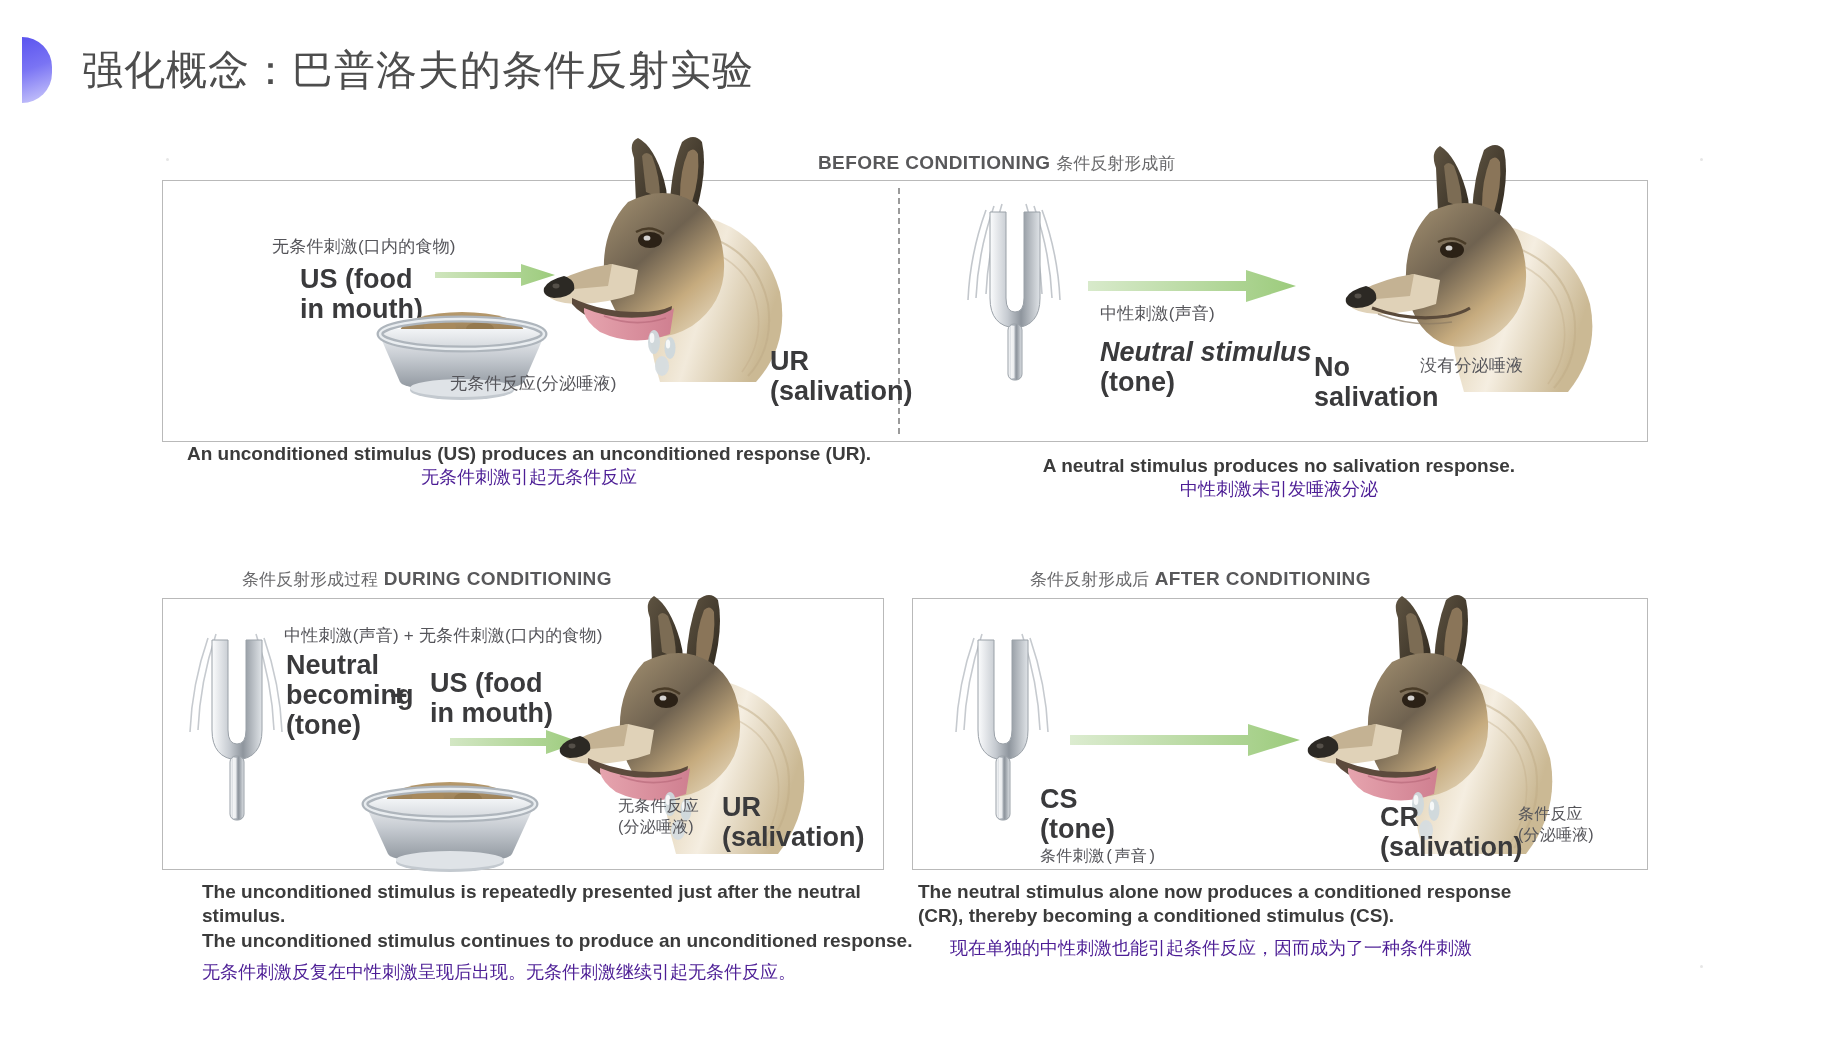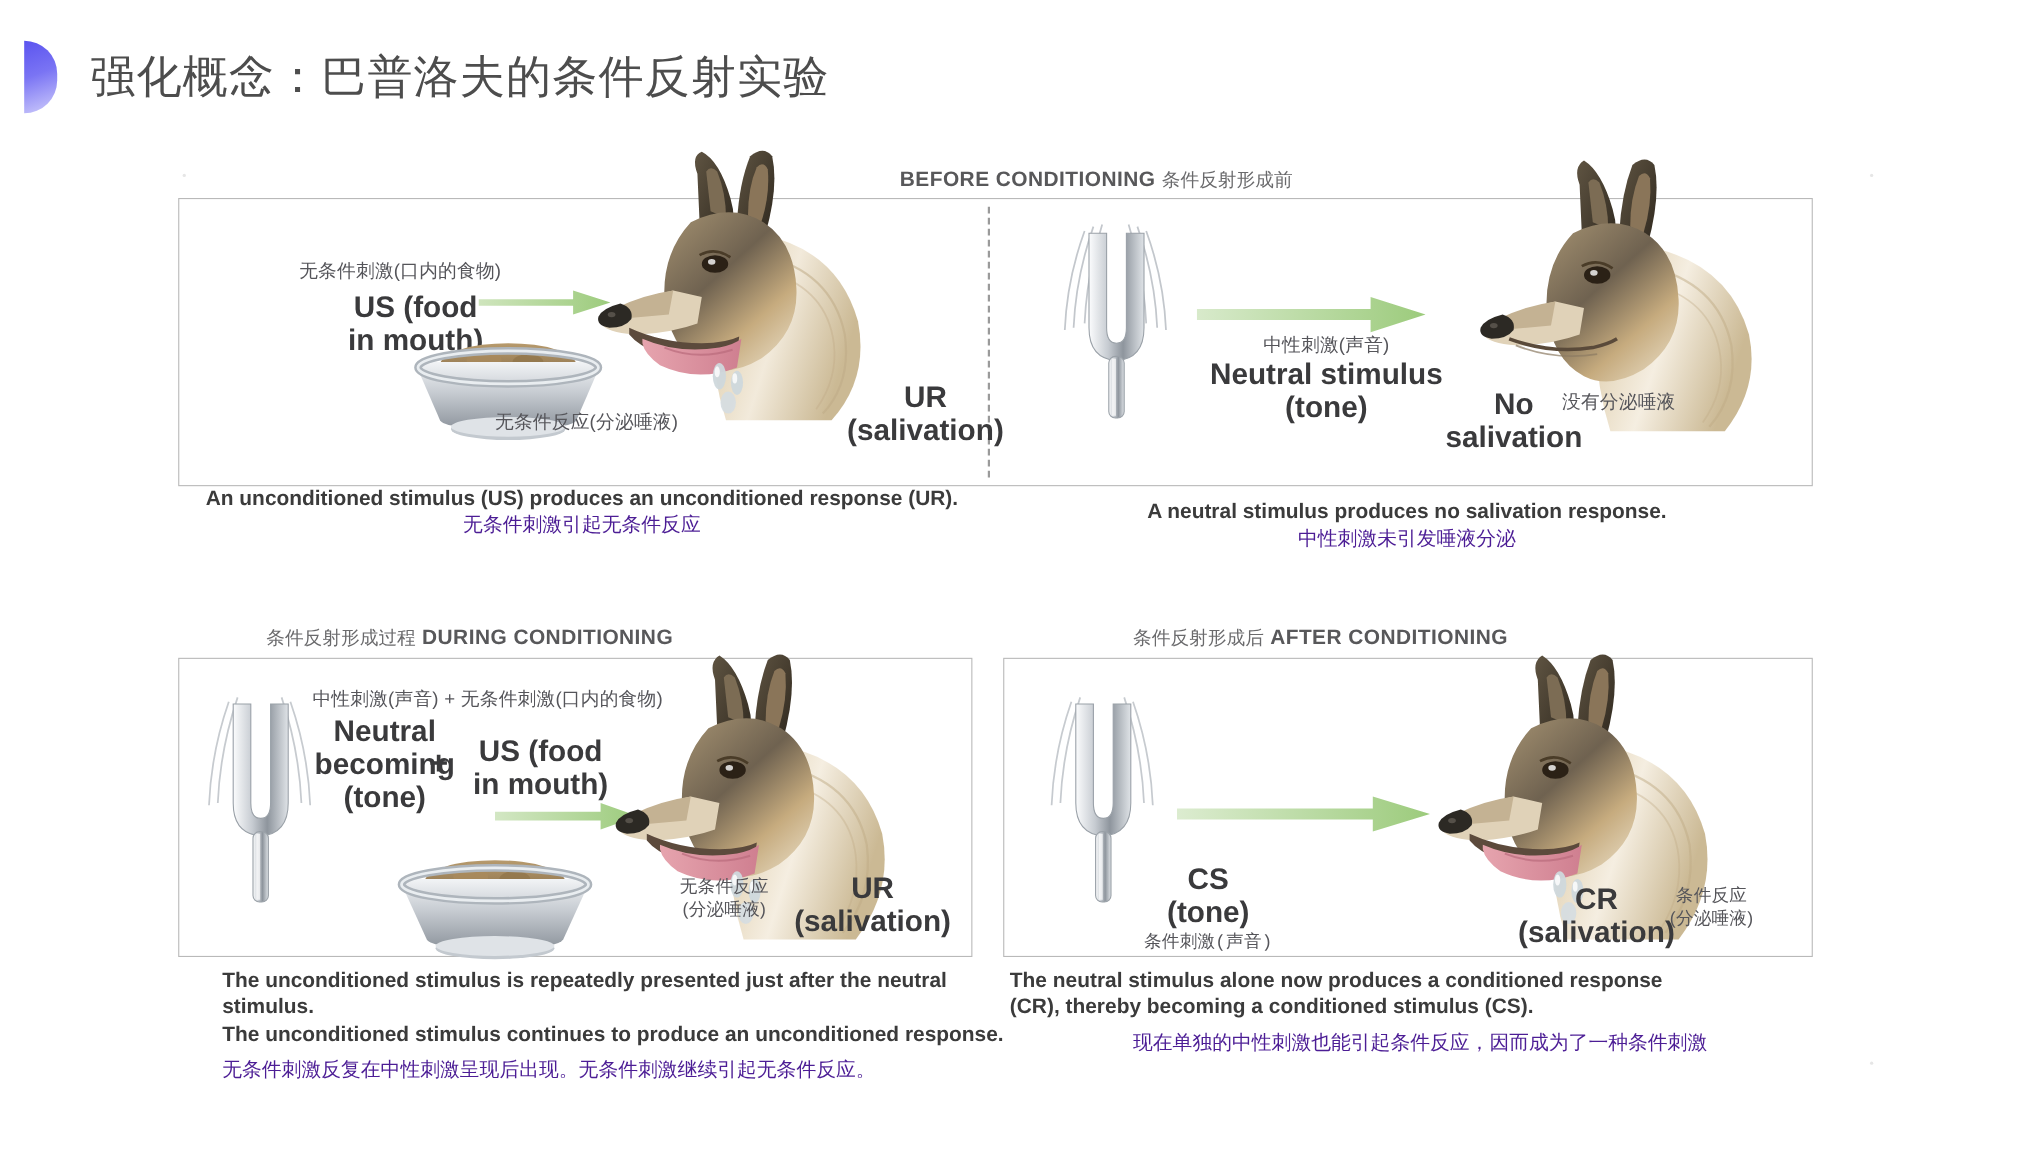--- a/index.html
+++ b/index.html
@@ -41,21 +41,21 @@
   }
 
   .caption {
     position: absolute; text-align: center; color: #3b3b3b;
     font-size: 19px; font-weight: 700; line-height: 1.28;
   }
   .caption .cjk { display: block; font-weight: 500; font-size: 18px; color: #4c1d95; }
   .caption.left-align { text-align: left; }
 
   
-  .lbl { position: absolute; color: #3b3b3b; white-space: nowrap; text-align: center; }
+  .lbl { position: absolute; color: #3b3b3b; white-space: nowrap; }
   .lbl .cn { display: block; font-size: 17px; font-weight: 500; color: #55555a; letter-spacing: .2px; }
   .lbl .en { display: block; font-size: 27px; font-weight: 700; color: #3a3a3c; line-height: 1.12; }
   .lbl .cn.sm { font-size: 16px; }
   .plus { position: absolute; font-size: 30px; font-weight: 700; color: #3a3a3c; }
 
   
   .arrow { position: absolute; }
   .arrow svg { display: block; }
 
   
@@ -235,21 +235,21 @@
           <stop offset="0%" stop-color="#d8eacb"></stop>
               <stop offset="100%" stop-color="#9ccb7c"></stop>
         </linearGradient>
           </defs>
         <path d="M0 13 L158 13 L158 2 L208 18 L158 34 L158 23 L0 23 Z" fill="url(#ag2)"></path>
       </svg>
     </div>
 
     <div class="lbl" style="left:950px; top:152px;">
       <span class="cn">中性刺激(声音)</span>
-      <span class="en" style="margin-top:0;">Neutral stimulus</span>
+      <span class="en" style="margin-top:12px;font-style:italic;">Neutral stimulus</span>
       <span class="en">(tone)</span>
     </div>
 
     <div class="dog" style="left:1188px; top:-8px;">
       <svg width="262" height="256" viewBox="0 0 262 256">
         <defs>
           <linearGradient id="fur3" x1="0.15" y1="0" x2="0.9" y2="1">
             <stop offset="0%" stop-color="#9c8a6c"></stop>
               <stop offset="38%" stop-color="#6f6250"></stop>
             <stop offset="70%" stop-color="#c6ab7e"></stop>
@@ -550,17 +550,17 @@
       <span class="en">(salivation)</span>
     </div>
     <div class="lbl" style="left:1368px; top:654px;">
       <span class="cn sm">条件反应</span>
       <span class="cn sm">(分泌唾液)</span>
     </div>
 
     <div class="caption left-align" style="left:768px; top:730px; width:730px;">
       <span>The neutral stimulus alone now produces a conditioned response</span><br>
       <span>(CR), thereby becoming a conditioned stimulus (CS).</span>
-      <span class="cjk" style="margin-top:8px; margin-left:16px;text-align:center;">现在单独的中性刺激也能引起条件反应，因而成为了一种条件刺激</span>
+      <span class="cjk" style="margin-top:8px; margin-left:32px;">现在单独的中性刺激也能引起条件反应，因而成为了一种条件刺激</span>
     </div>
 
   </div>
 </div>
 
 </body></html>

